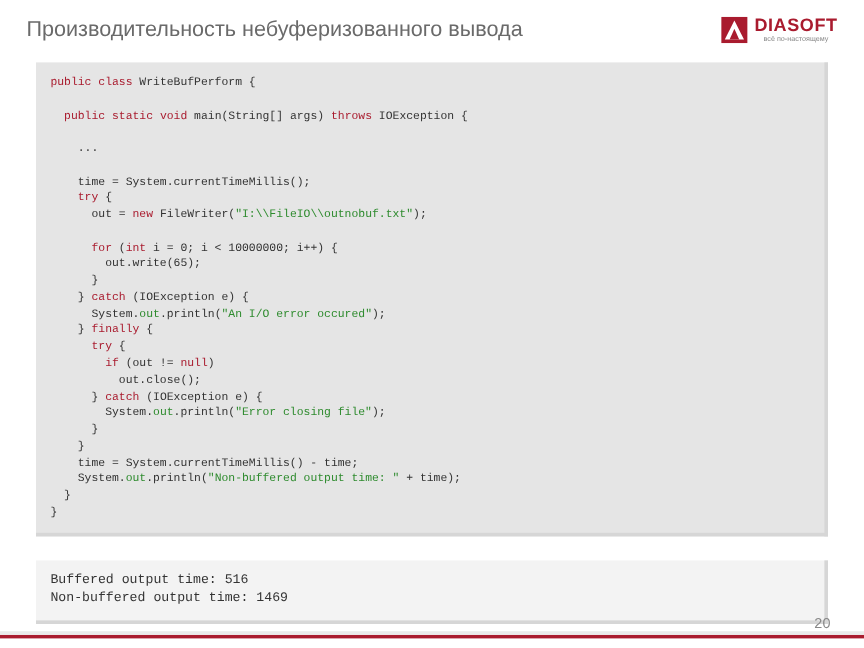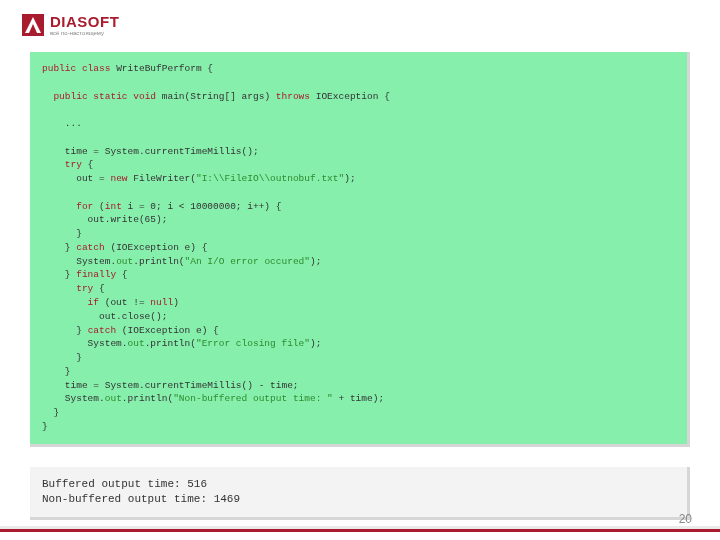--- a/index.html
+++ b/index.html
@@ -19,41 +19,42 @@
   }
   .title {
     color: #6a6a6a;
     font-size: 18px;
     font-weight: 400;
   }
   .logo {
     display: flex;
     align-items: center;
     gap: 6px;
+    text-align: center;
   }
   .logo-mark svg { display: block; }
   .logo-text {
     display: flex;
     flex-direction: column;
     line-height: 1;
   }
   .logo-name {
     color: #a91b2e;
     font-weight: 700;
     font-size: 15px;
     letter-spacing: 0.5px;
   }
   .logo-tag {
     color: #888;
     font-size: 6px;
     margin-top: 1px;
   }
   .code-block {
     margin: 16px 30px 0 30px;
-    background: #86efac;
+    background: #e5e5e5;
     border-right: 3px solid #d6d6d6;
     border-bottom: 3px solid #d6d6d6;
     padding: 10px 12px;
     font-family: "Courier New", Courier, monospace;
     font-size: 9.5px;
     line-height: 1.45;
     color: #333;
     white-space: pre;
   }
   .output-block {
@@ -93,20 +94,21 @@
     bottom: 14px;
     color: #888;
     font-size: 12px;
     text-align: center;
   }
 </style>
 </head>
 <body>
 
 <div class="header">
+  <div class="title">Производительность небуферизованного вывода</div>
   <div class="logo">
     <span class="logo-mark">
       <svg width="22" height="22" viewBox="0 0 22 22">
         <rect x="0" y="0" width="22" height="22" fill="#a91b2e"></rect>
         <path d="M3 19 L11 3 L19 19 Z" fill="#ffffff"></path>
         <path d="M7 19 L11 10 L15 19 Z" fill="#a91b2e"></path>
       </svg>
     </span>
     <span class="logo-text">
       <span class="logo-name">DIASOFT</span>

